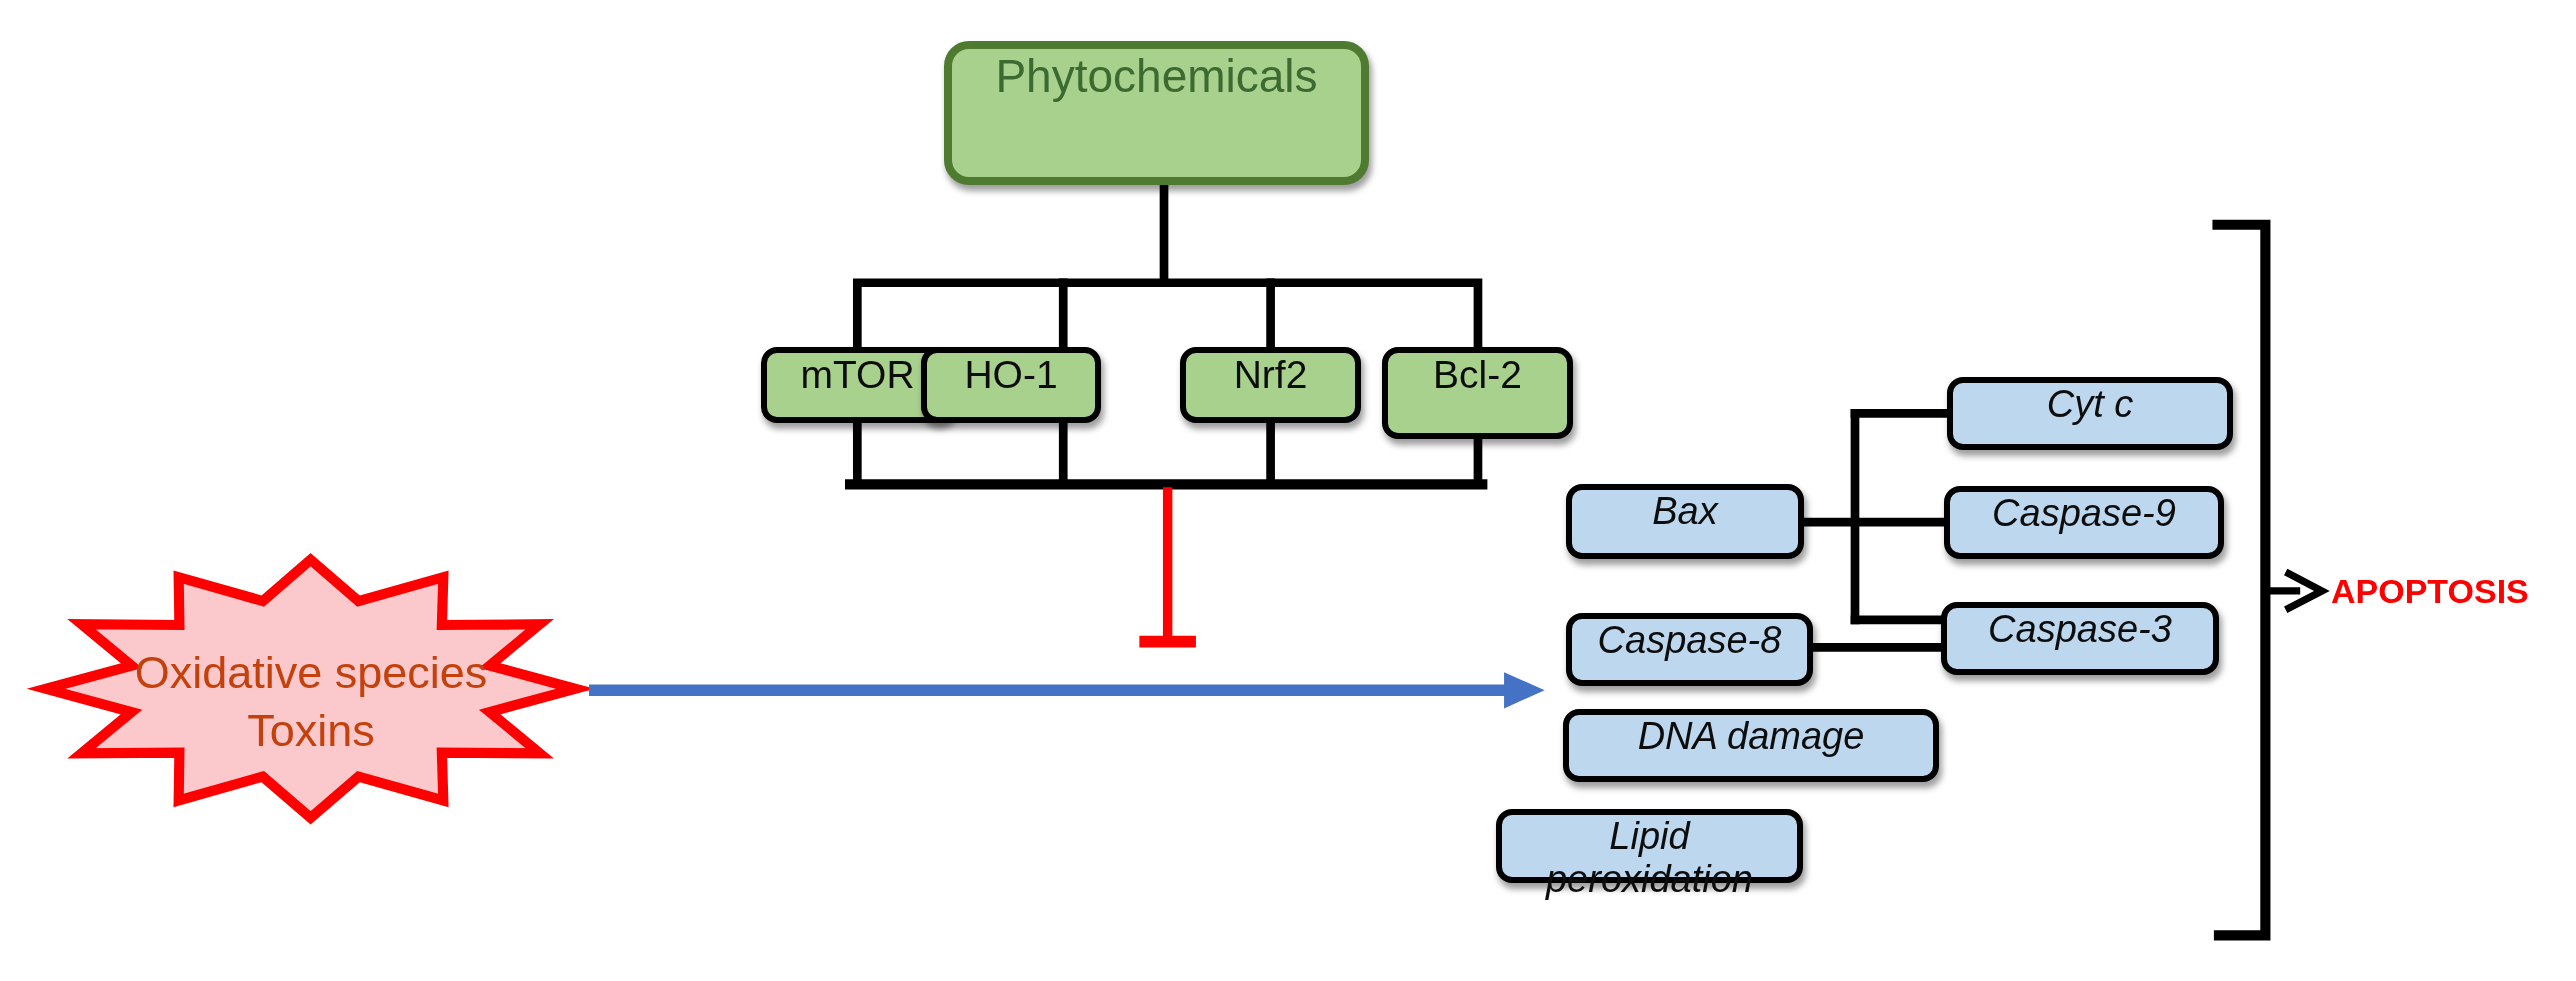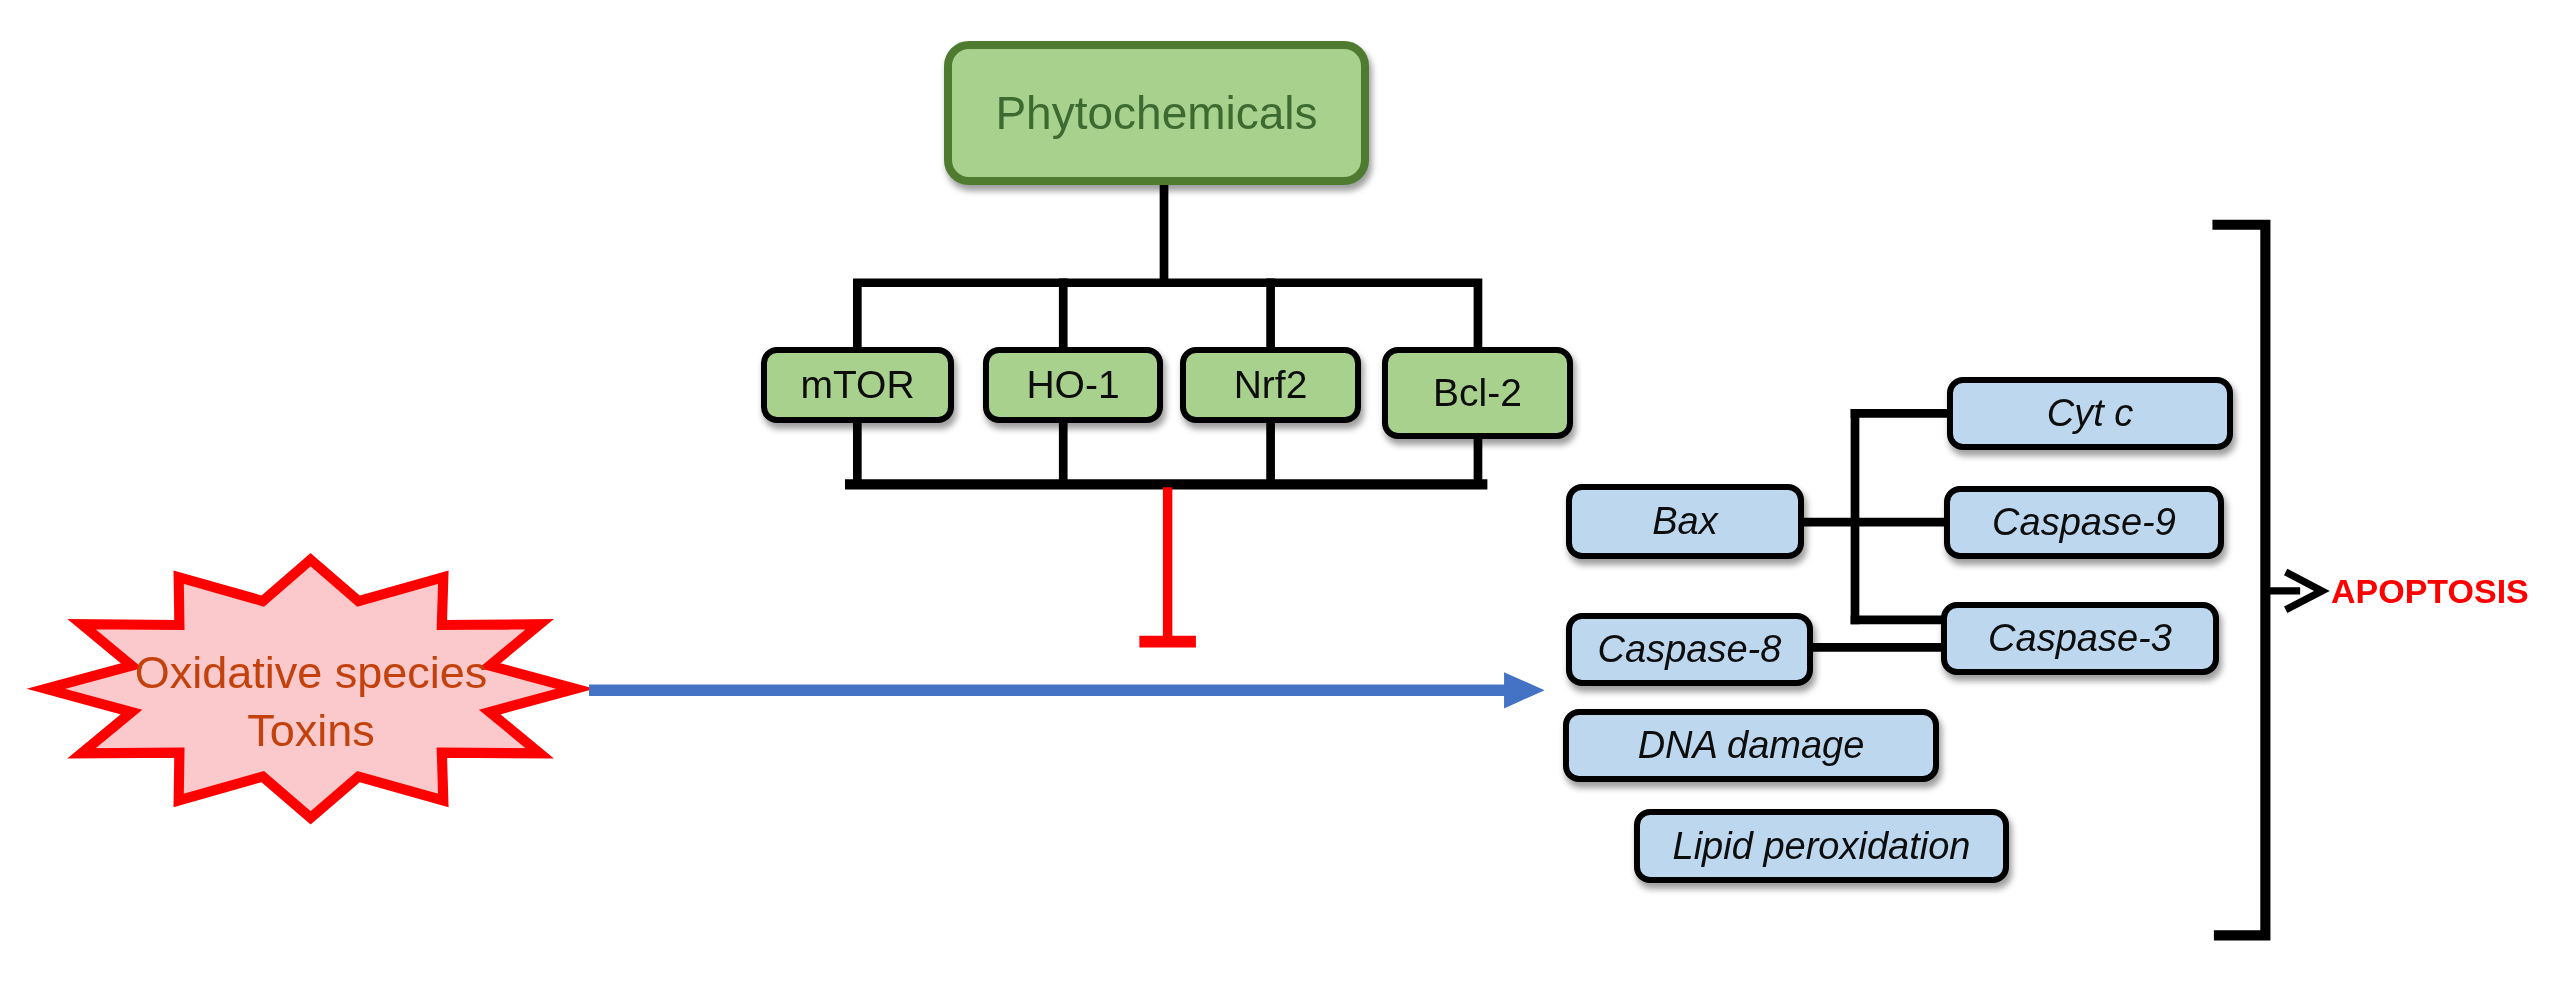--- a/index.html
+++ b/index.html
@@ -1,19 +1,19 @@
 <!DOCTYPE html>
 <html style="font-size:11.6px"><head>
 <meta charset="utf-8">
 <style>
   html,body{margin:0;padding:0;background:#ffffff;}
   body{width:2576px;height:981px;font-family:"Liberation Sans","DejaVu Sans",sans-serif;}
   .canvas{position:relative;width:2576px;height:981px;background:#ffffff;overflow:hidden;}
   .layer{position:absolute;left:0;top:0;}
-  .node{position:absolute;display:flex;align-items:center;justify-content:center;
+  .node{position:absolute;display:flex;justify-content:center;
         box-sizing:border-box;text-align:center;}
   .shadow{box-shadow:2.9px 5.1px 6.5px rgba(0,0,0,0.38);}
   .green-title{background:#a9d18e;border:8.7px solid #4e7b30;border-radius:25px;
         color:#3c6a31;font-size:46px;}
   .green-small{background:#a9d18e;border:6.5px solid #000000;border-radius:16px;
         color:#0d0d0d;font-size:39px;}
   .blue-box{background:#bdd7ee;border:6.5px solid #000000;border-radius:16px;
         color:#0d0d0d;font-size:38px;font-style:italic;}
   .star-label{position:absolute;left:57px;top:644px;width:508px;text-align:center;
         color:#c2410c;font-size:45px;line-height:58px;font-weight:400;}
@@ -71,21 +71,21 @@
     </g>
   </svg>
 
   <div class="node green-title shadow" style="left:944px;top:41px;width:425px;height:144px">
     <span>Phytochemicals</span>
   </div>
 
   <div class="node green-small shadow" style="left:761px;top:347px;width:193px;height:76px">
     <span>mTOR</span>
   </div>
-  <div class="node green-small shadow" style="left:983px;top:347px;width:180px;height:76px">
+  <div class="node green-small shadow" style="left:921px;top:347px;width:180px;height:76px">
     <span>HO-1</span>
   </div>
   <div class="node green-small shadow" style="left:1180px;top:347px;width:181px;height:76px">
     <span>Nrf2</span>
   </div>
   <div class="node green-small shadow" style="left:1382px;top:347px;width:191px;height:92px">
     <span>Bcl-2</span>
   </div>
 
   <div class="star-label">
@@ -104,21 +104,21 @@
   </div>
   <div class="node blue-box shadow" style="left:1941px;top:602px;width:278px;height:73px">
     <span>Caspase-3</span>
   </div>
   <div class="node blue-box shadow" style="left:1566px;top:613px;width:247px;height:73px">
     <span>Caspase-8</span>
   </div>
   <div class="node blue-box shadow" style="left:1563px;top:709px;width:376px;height:73px">
     <span>DNA damage</span>
   </div>
-  <div class="node blue-box shadow" style="left:1634px;top:809px;width:375px;height:74px">
+  <div class="node blue-box shadow" style="left:1496px;top:809px;width:307px;height:74px">
     <span>Lipid peroxidation</span>
   </div>
 
   <div class="apoptosis">
     <span>APOPTOSIS</span>
   </div>
 
 </div>
 
 

